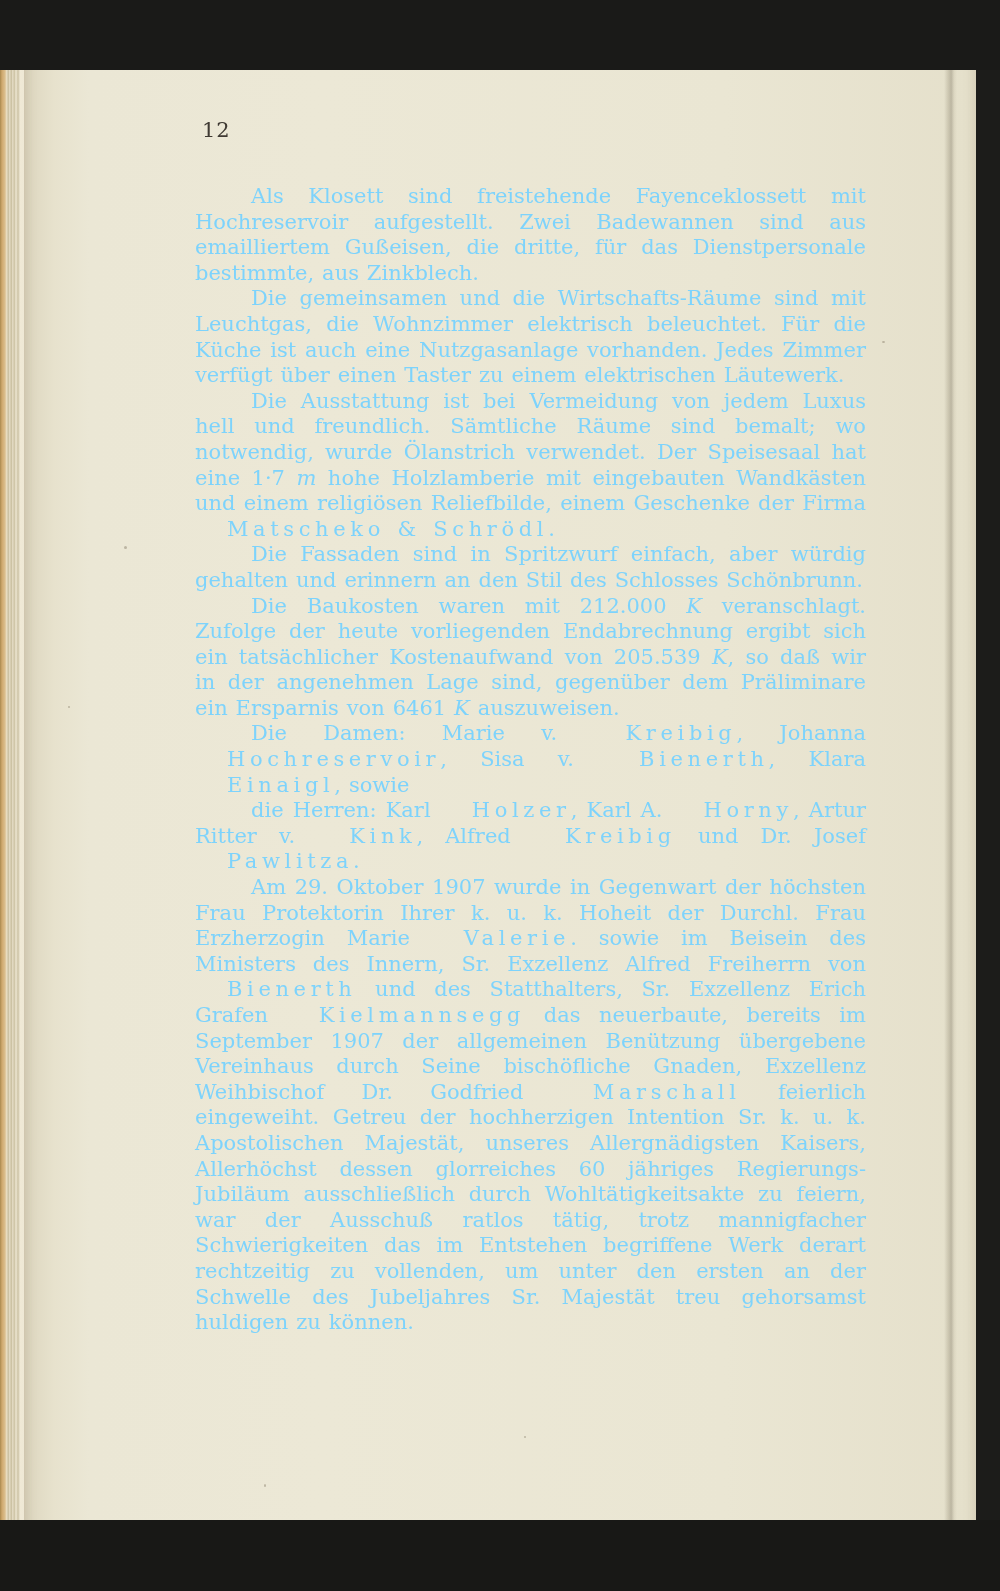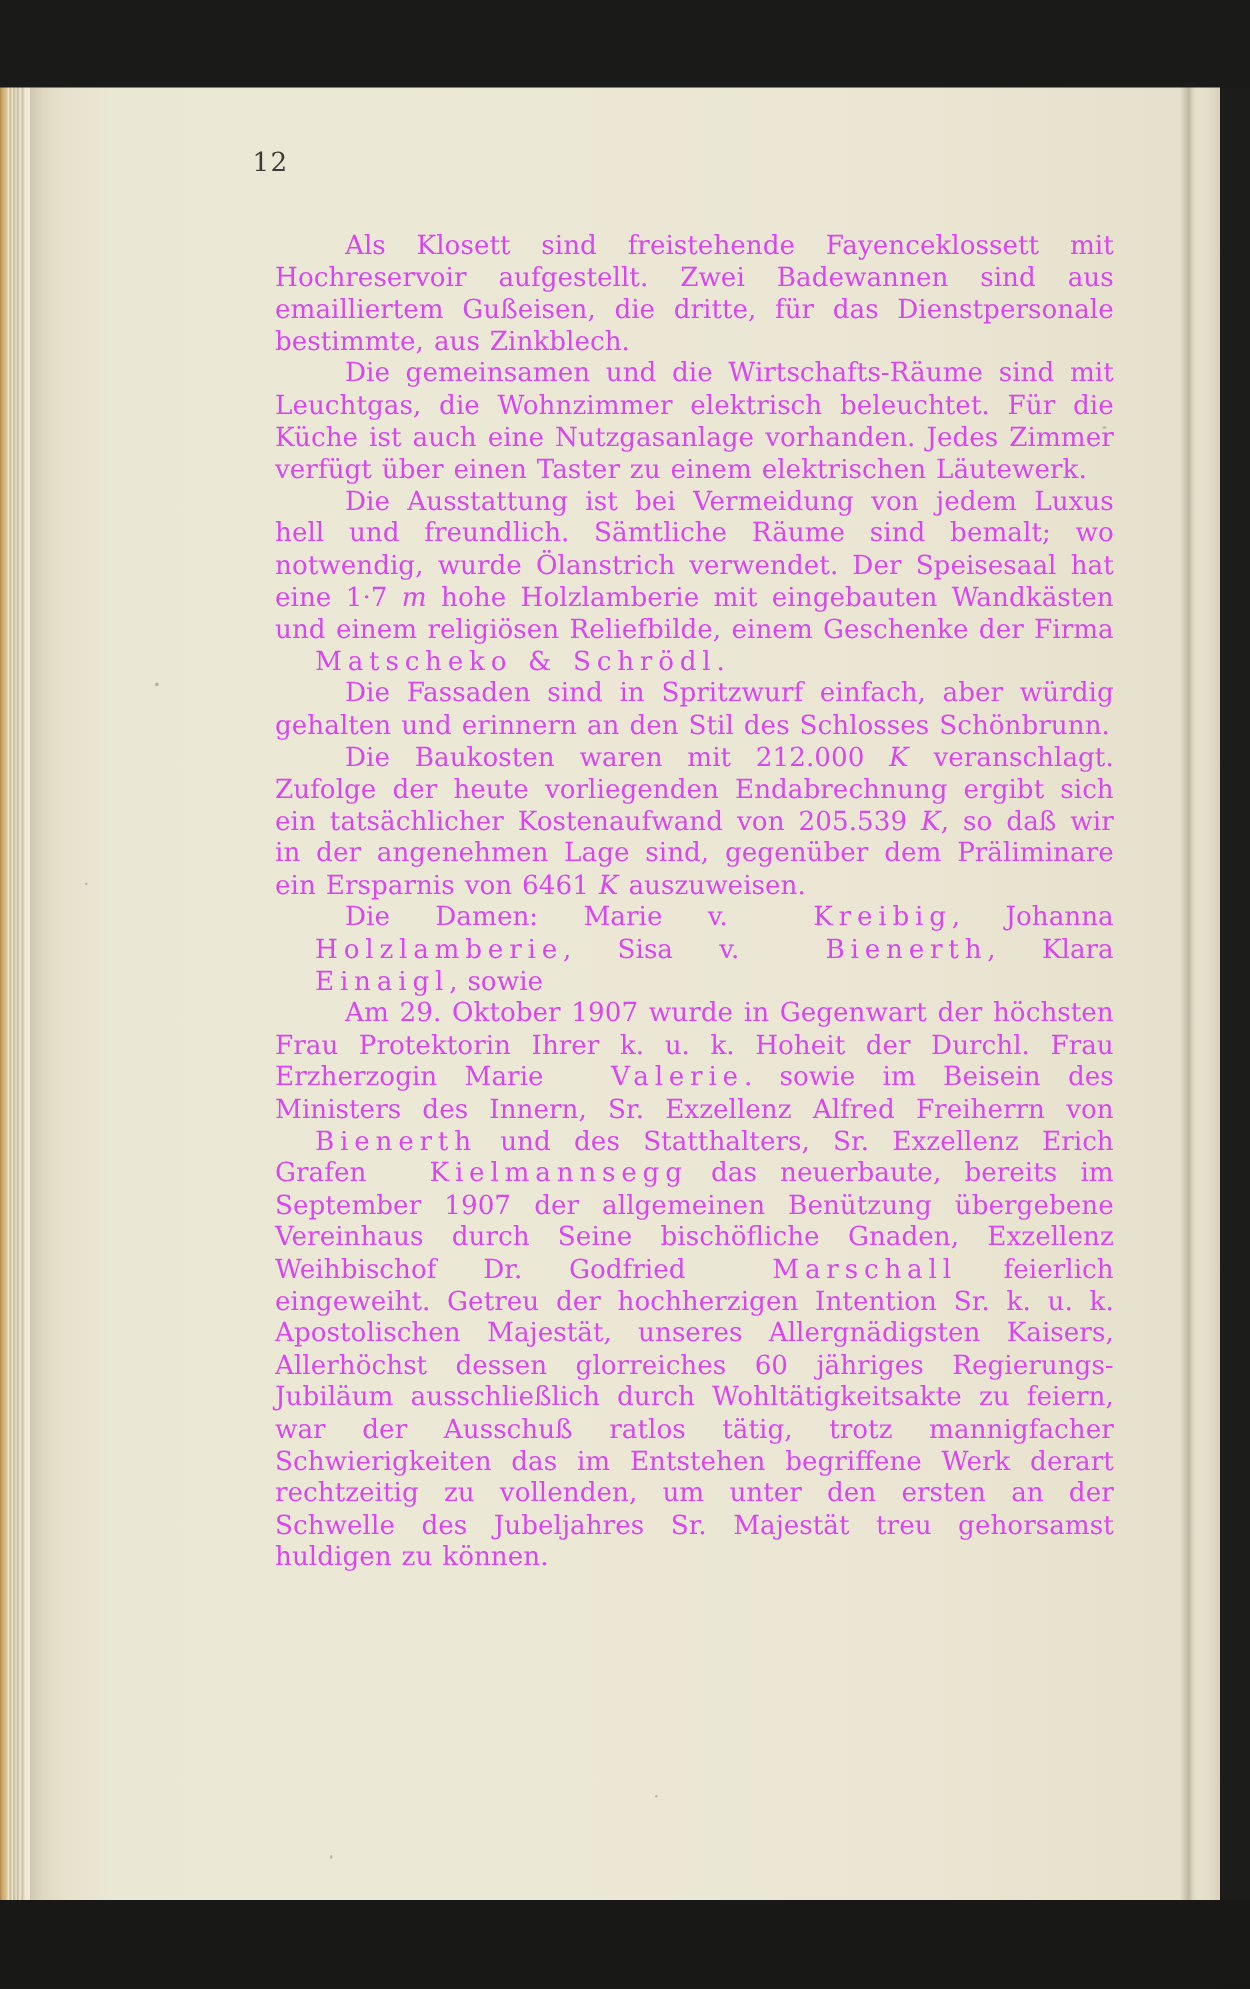--- a/index.html
+++ b/index.html
@@ -52,22 +52,22 @@
     background:linear-gradient(90deg,#bd9c6d 0%,#c8ab7e 55%,rgba(200,171,126,0) 100%);
     transform:rotate(0.25deg);opacity:.8;
   }
 
   .page-number{
     position:absolute;left:202px;top:118px;
     font-size:21px;color:#3f3a33;letter-spacing:1px;
   }
 
   .page-text{
-    position:absolute;left:220px;top:184px;width:671px;
-    font-size:21px;line-height:25.6px;color:#d946ef;
+    position:absolute;left:195px;top:184px;width:671px;
+    font-size:21px;line-height:25.6px;color:#7dd3fc;
     text-align:justify;
   }
   .para{margin:0;text-indent:56px;word-spacing:0.06em;}
   .para .it{font-style:italic;}
   .para .sp{letter-spacing:0.22em;margin-left:32px;}
 
   .speck{position:absolute;border-radius:50%;background:rgba(110,100,80,0.38);}
 </style>
 </head>
 <body>
@@ -87,21 +87,22 @@
   <div class="crease"></div>
 
   <div class="page-number">12</div>
 
   <div class="page-text">
       <p class="para"><span>Als Klosett sind freistehende Fayenceklossett mit Hochreservoir aufgestellt. Zwei Badewannen sind aus emailliertem Gußeisen, die dritte, für das Dienstpersonale bestimmte, aus Zinkblech.</span></p>
       <p class="para"><span>Die gemeinsamen und die Wirtschafts-Räume sind mit Leuchtgas, die Wohnzimmer elektrisch beleuchtet. Für die Küche ist auch eine Nutzgasanlage vorhanden. Jedes Zimmer verfügt über einen Taster zu einem elektrischen Läutewerk.</span></p>
       <p class="para"><span>Die Ausstattung ist bei Vermeidung von jedem Luxus hell und freundlich. Sämtliche Räume sind bemalt; wo notwendig, wurde Ölanstrich verwendet. Der Speisesaal hat eine 1·7 </span><span class="it">m</span><span> hohe Holzlamberie mit eingebauten Wandkästen und einem religiösen Reliefbilde, einem Geschenke der Firma </span><span class="sp">Matscheko &amp; Schrödl</span><span>.</span></p>
       <p class="para"><span>Die Fassaden sind in Spritzwurf einfach, aber würdig gehalten und erinnern an den Stil des Schlosses Schönbrunn.</span></p>
       <p class="para"><span>Die Baukosten waren mit 212.000 </span><span class="it">K</span><span> veranschlagt. Zufolge der heute vorliegenden Endabrechnung ergibt sich ein tatsächlicher Kostenaufwand von 205.539 </span><span class="it">K</span><span>, so daß wir in der angenehmen Lage sind, gegenüber dem Präliminare ein Ersparnis von 6461 </span><span class="it">K</span><span> auszuweisen.</span></p>
-      <p class="para"><span>Die Damen: Marie v. </span><span class="sp">Kreibig</span><span>, Johanna </span><span class="sp">Holzlamberie</span><span>, Sisa v. </span><span class="sp">Bienerth</span><span>, Klara </span><span class="sp">Einaigl</span><span>, sowie</span></p>
+      <p class="para"><span>Die Damen: Marie v. </span><span class="sp">Kreibig</span><span>, Johanna </span><span class="sp">Hochreservoir</span><span>, Sisa v. </span><span class="sp">Bienerth</span><span>, Klara </span><span class="sp">Einaigl</span><span>, sowie</span></p>
+      <p class="para"><span>die Herren: Karl </span><span class="sp">Holzer</span><span>, Karl A. </span><span class="sp">Horny</span><span>, Artur Ritter v. </span><span class="sp">Kink</span><span>, Alfred </span><span class="sp">Kreibig</span><span> und Dr. Josef </span><span class="sp">Pawlitza</span><span>.</span></p>
       <p class="para"><span>Am 29. Oktober 1907 wurde in Gegenwart der höchsten Frau Protektorin Ihrer k. u. k. Hoheit der Durchl. Frau Erzherzogin Marie </span><span class="sp">Valerie</span><span>. sowie im Beisein des Ministers des Innern, Sr. Exzellenz Alfred Freiherrn von </span><span class="sp">Bienerth</span><span> und des Statthalters, Sr. Exzellenz Erich Grafen </span><span class="sp">Kielmannsegg</span><span> das neuerbaute, bereits im September 1907 der allgemeinen Benützung übergebene Vereinhaus durch Seine bischöfliche Gnaden, Exzellenz Weihbischof Dr. Godfried </span><span class="sp">Marschall</span><span> feierlich eingeweiht. Getreu der hochherzigen Intention Sr. k. u. k. Apostolischen Majestät, unseres Allergnädigsten Kaisers, Allerhöchst dessen glorreiches 60 jähriges Regierungs-Jubiläum ausschließlich durch Wohltätigkeitsakte zu feiern, war der Ausschuß ratlos tätig, trotz mannigfacher Schwierigkeiten das im Entstehen begriffene Werk derart rechtzeitig zu vollenden, um unter den ersten an der Schwelle des Jubeljahres Sr. Majestät treu gehorsamst huldigen zu können.</span></p>
     </div>
 
   <div class="bottom-edge-line"></div>
   <div class="top-shadow"></div>
   <div class="bottom-shadow"></div>
 
 </div>
 
 </body></html>

